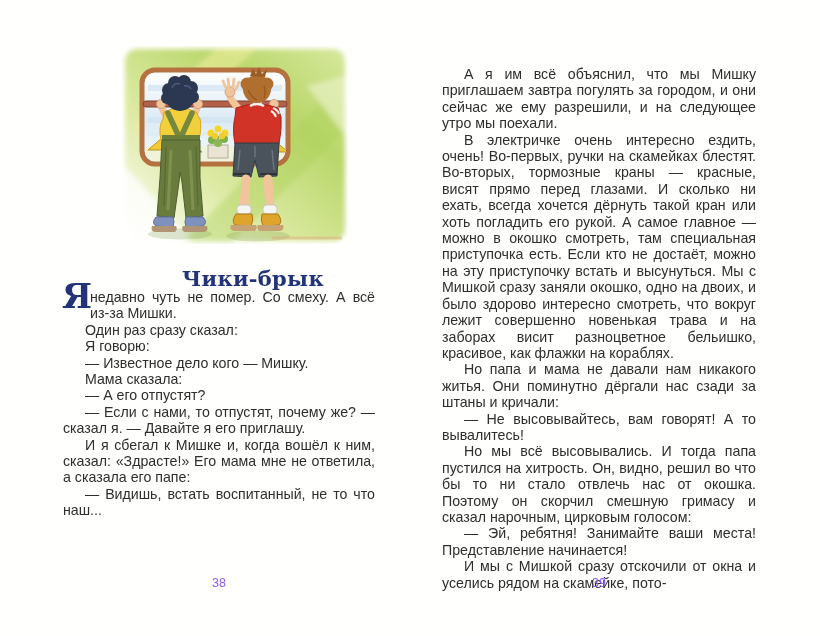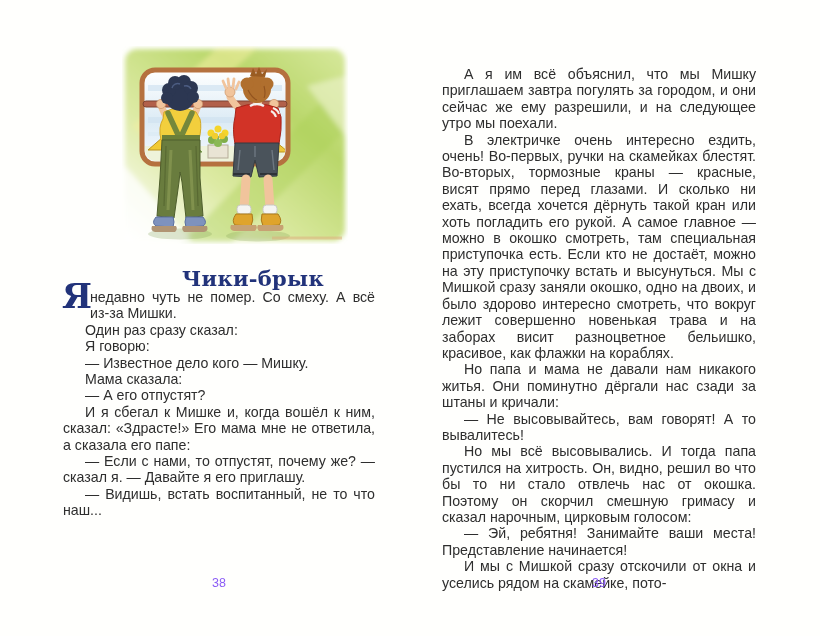--- a/index.html
+++ b/index.html
@@ -195,22 +195,22 @@
 
     <div class="text-col text-left" id="left-col">
         <p><span class="dropcap">
             <span>Я</span>
           </span>недавно чуть не помер. Со смеху. А всё из-за Мишки.</p>
         <p class="indent">Один раз сразу сказал:</p>
         <p class="indent">Я говорю:</p>
         <p class="indent">— Известное дело кого — Мишку.</p>
         <p class="indent">Мама сказала:</p>
         <p class="indent">— А его отпустят?</p>
+        <p class="indent">— Если с нами, то отпустят, почему же? — сказал я. — Давайте я его приглашу.</p>
         <p class="indent">И я сбегал к Мишке и, когда вошёл к ним, сказал: «Здрасте!» Его мама мне не ответила, а сказала его папе:</p>
-        <p class="indent">— Если с нами, то отпустят, почему же? — сказал я. — Давайте я его приглашу.</p>
         <p class="indent">— Видишь, встать воспитанный, не то что наш...</p>
       </div>
 
     <div class="pagenum">38</div>
   </div>
 
   <div class="page page-right">
     <div class="text-col text-right" id="right-col">
         <p class="indent">А я им всё объяснил, что мы Мишку приглашаем завтра погулять за городом, и они сейчас же ему разрешили, и на следующее утро мы поехали.</p>
         <p class="indent">В электричке очень интересно ездить, очень! Во-первых, ручки на скамейках блестят. Во-вторых, тормозные краны — красные, висят прямо перед глазами. И сколько ни ехать, всегда хочется дёрнуть такой кран или хоть погладить его рукой. А самое главное — можно в окошко смотреть, там специальная приступочка есть. Если кто не достаёт, можно на эту приступочку встать и высунуться. Мы с Мишкой сразу заняли окошко, одно на двоих, и было здорово интересно смотреть, что вокруг лежит совершенно новенькая трава и на заборах висит разноцветное бельишко, красивое, как флажки на кораблях.</p>

